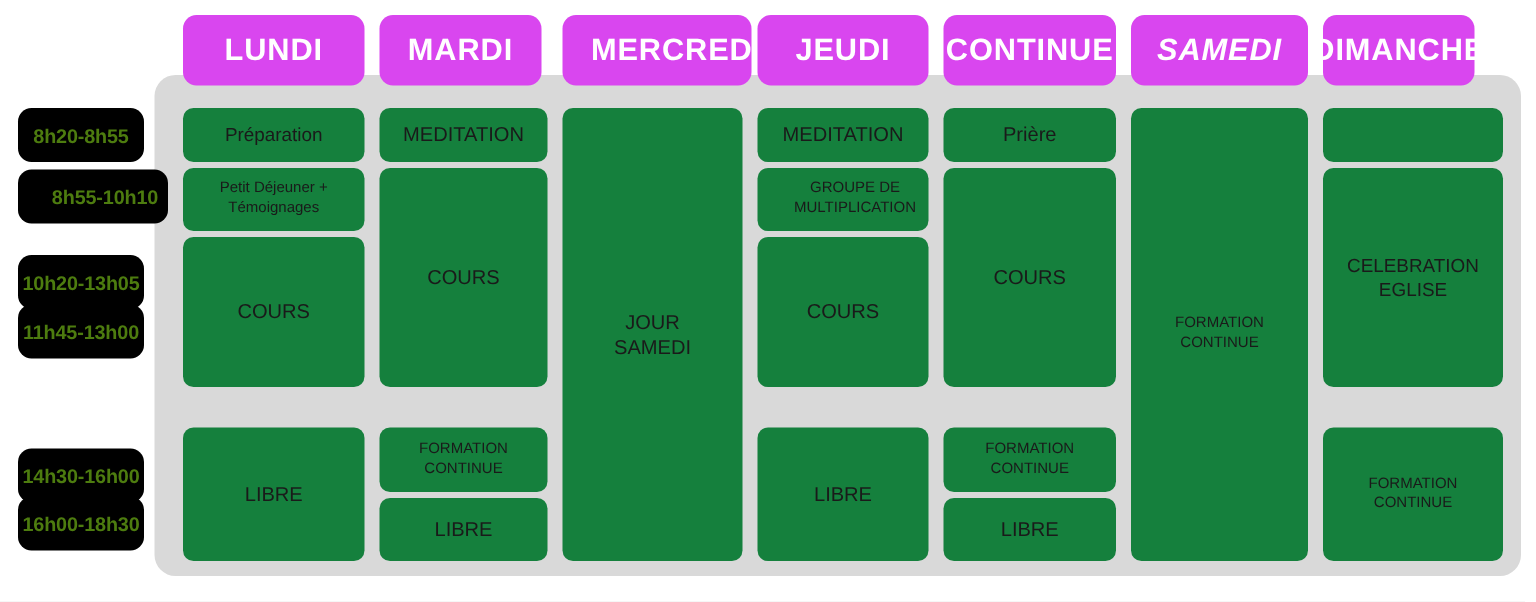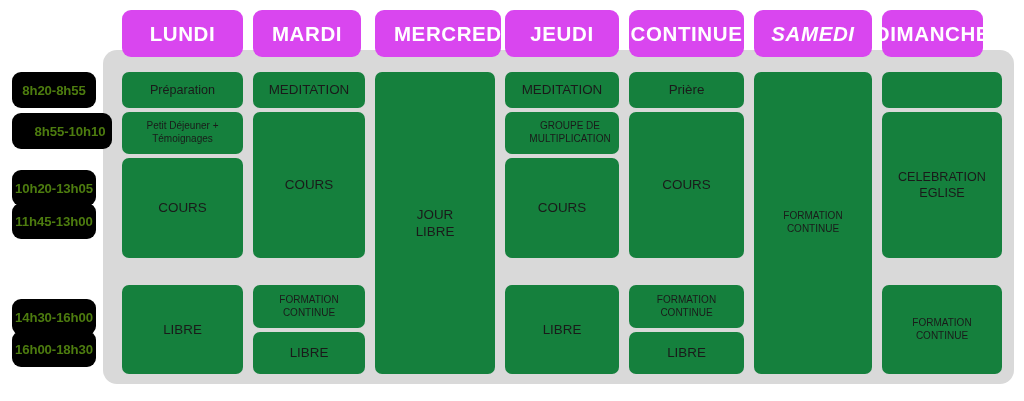--- a/index.html
+++ b/index.html
@@ -139,21 +139,21 @@
       </div>
       <div class="cell small" style="left: 253px; width: 112px; top: 285px; height: 43px;">
         <span class="txt">FORMATION
 CONTINUE</span>
       </div>
       <div class="cell" style="left: 253px; width: 112px; top: 332px; height: 42px;">
         <span class="txt">LIBRE</span>
       </div>
       <div class="cell" style="left: 375px; width: 120px; top: 72px; height: 302px;">
         <span class="txt">JOUR
-LIBRE</span>
+SAMEDI</span>
       </div>
       <div class="cell" style="left: 505px; width: 114px; top: 72px; height: 36px;">
         <span class="txt">MEDITATION</span>
       </div>
       <div class="cell small" style="left: 505px; width: 114px; top: 112px; height: 42px; padding-left: 20px;">
         <span class="txt">GROUPE DE
 MULTIPLICATION</span>
       </div>
       <div class="cell" style="left: 505px; width: 114px; top: 158px; height: 100px;">
         <span class="txt">COURS</span>

